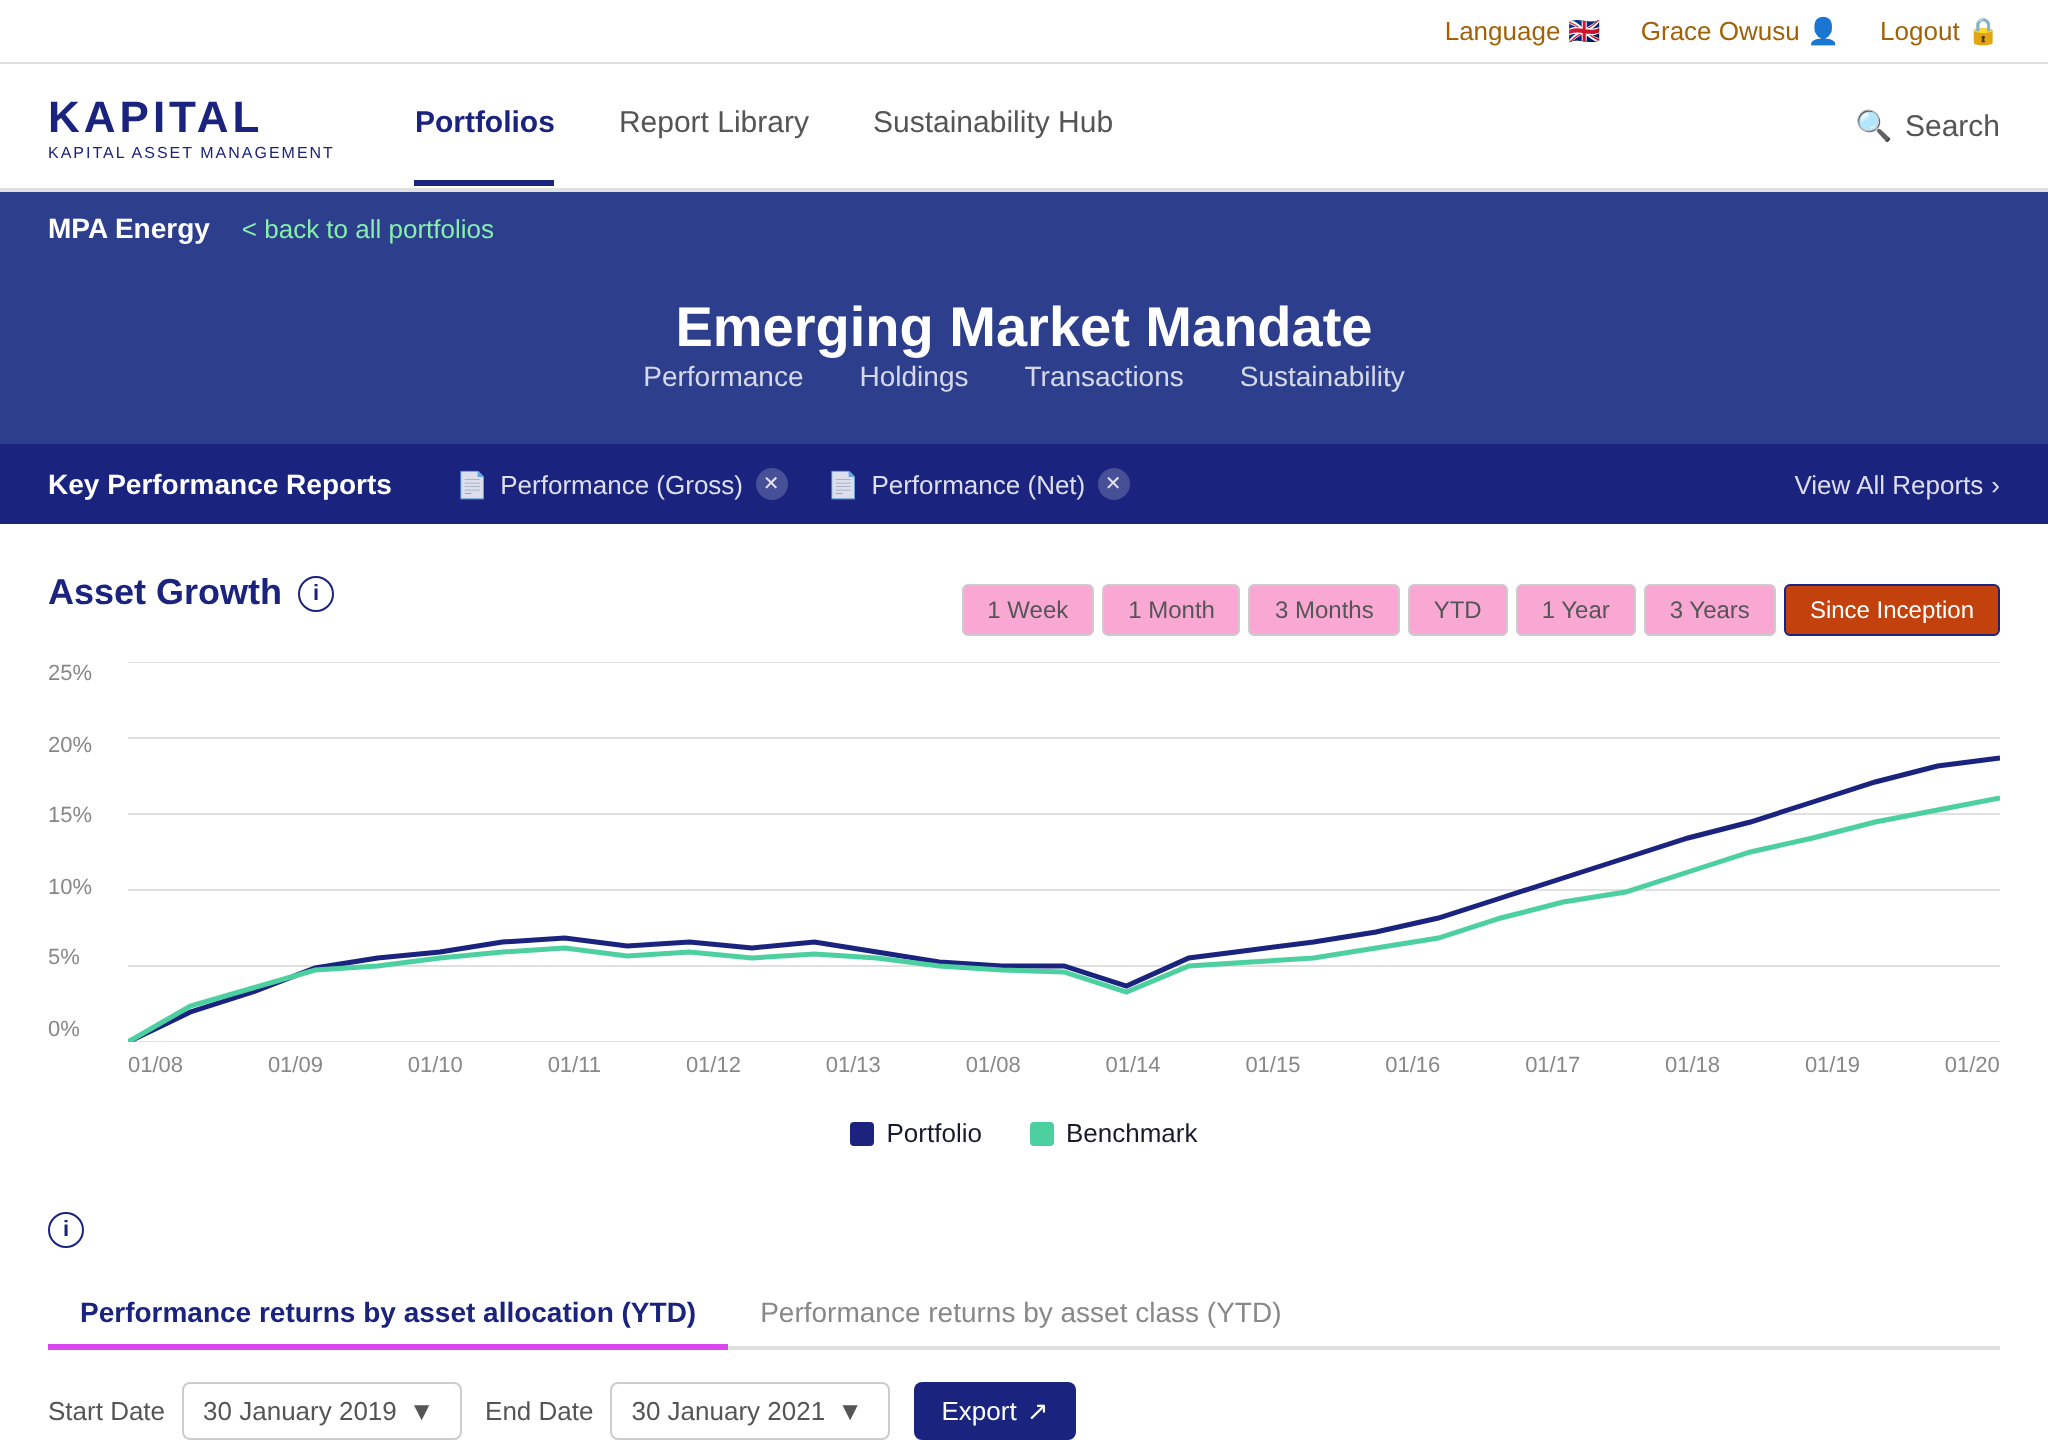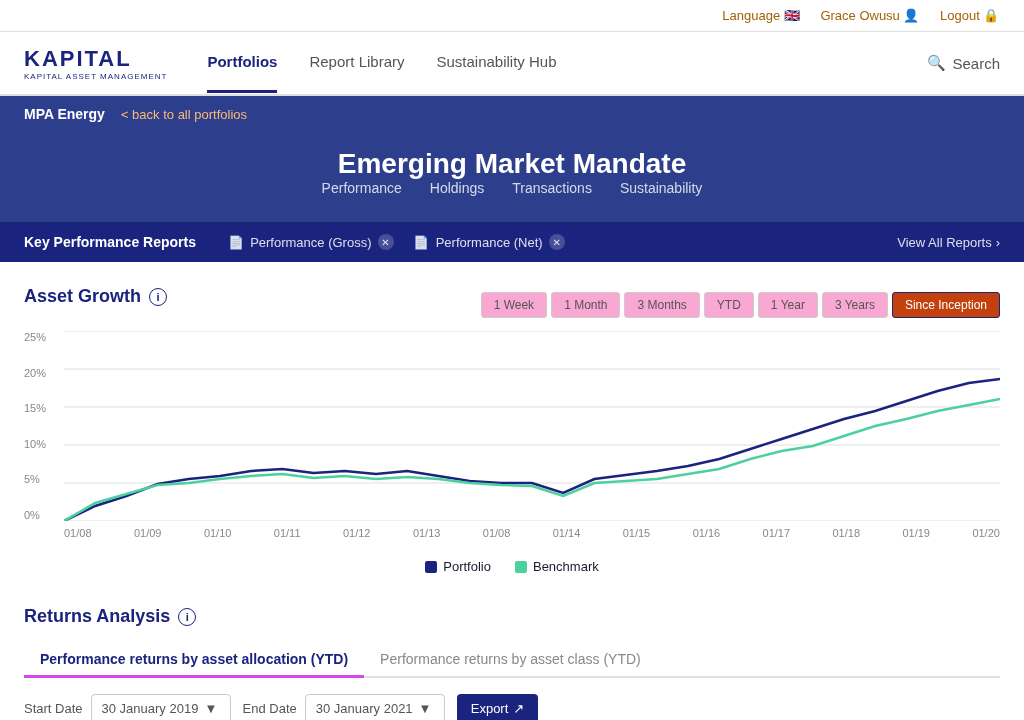--- a/index.html
+++ b/index.html
@@ -39,21 +39,21 @@
     .breadcrumb-bar {
       background: #2c3e8c;
       color: #fff;
       padding: 10px 24px;
       display: flex;
       align-items: center;
       gap: 16px;
       font-size: 14px;
     }
     .breadcrumb-bar .portfolio-name { font-weight: 700; }
-    .breadcrumb-bar a { color: #fdba74; text-decoration: none; font-size: 13px; }
+    .breadcrumb-bar a { color: #86efac; text-decoration: none; font-size: 13px; }
 
     
     .portfolio-header {
       background: #2c3e8c;
       color: #fff;
       padding: 16px 24px 20px;
       display: flex;
       align-items: center;
       justify-content: space-between;
       flex-direction: column;
@@ -247,21 +247,20 @@
       </div>
       <div class="legend-item">
         <div class="legend-dot" style="background:#4dd0a0;"></div>
         <span>Benchmark</span>
       </div>
     </div>
   </div>
 
   <div class="returns-section">
     <div class="section-title">
-      <span>Returns Analysis</span>
       <div class="info-icon">i</div>
     </div>
 
     <div class="returns-tabs">
       <div class="returns-tab active">Performance returns by asset allocation (YTD)</div>
       <div class="returns-tab">Performance returns by asset class (YTD)</div>
     </div>
 
     <div class="returns-controls">
       <div class="date-control">

